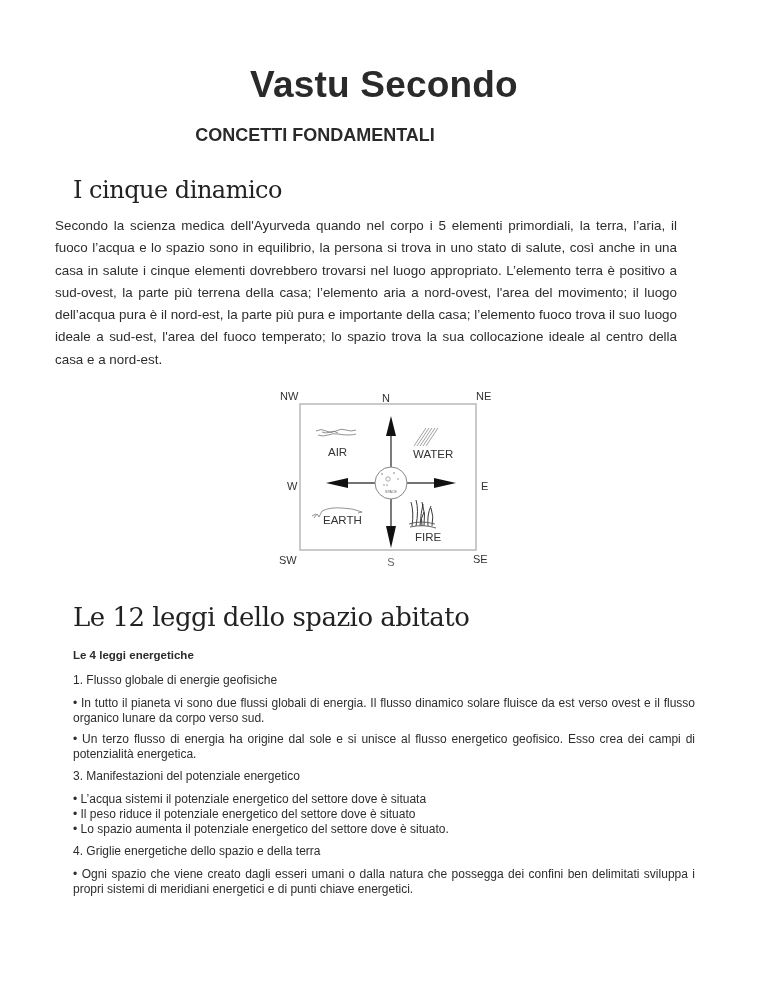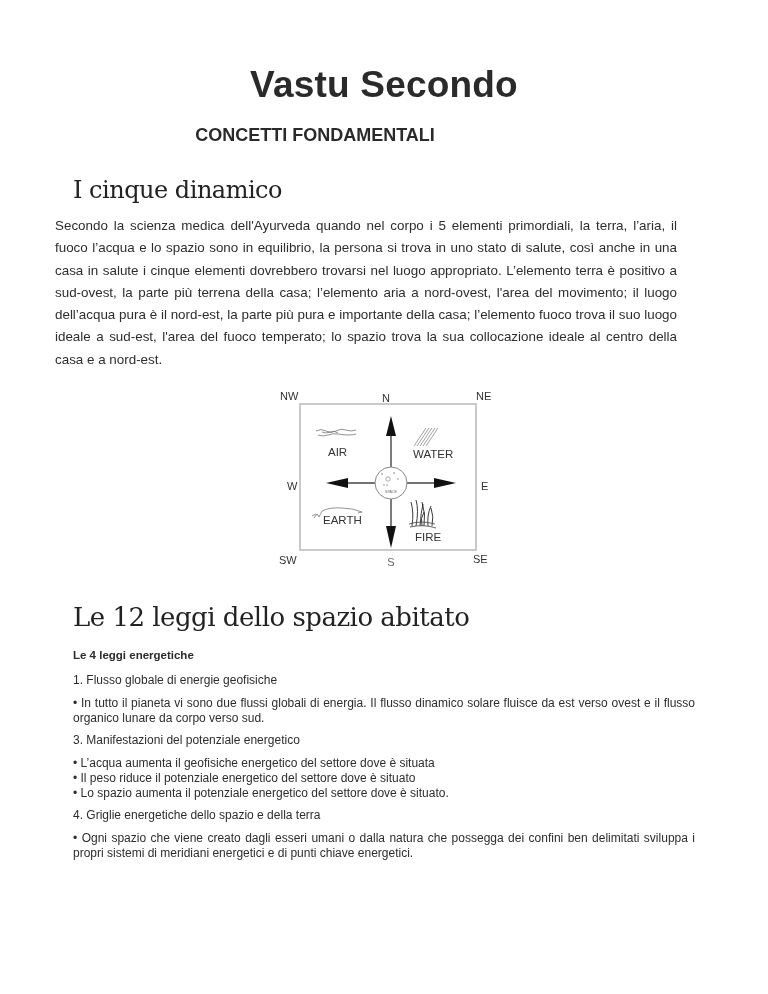--- a/index.html
+++ b/index.html
@@ -181,25 +181,28 @@
   <h3 class="subheading">Le 4 leggi energetiche</h3>
 
   <div class="laws">
     <div>
       <p class="law-title">1. Flusso globale di energie geofisiche</p>
       <div class="law-body">
         <p>• In tutto il pianeta vi sono due flussi globali di energia. Il flusso dinamico solare fluisce da est verso ovest e il flusso organico lunare da corpo verso sud.</p>
       </div>
     </div>
     <div>
+      <div class="law-body">
+        <p>• Un terzo flusso di energia ha origine dal sole e si unisce al flusso energetico geofisico. Esso crea dei campi di potenzialità energetica.</p>
+      </div>
     </div>
     <div>
       <p class="law-title">3. Manifestazioni del potenziale energetico</p>
       <div class="law-body">
-        <p>• L’acqua aumenta il geofisiche energetico del settore dove è situata</p>
+        <p>• L’acqua sistemi il potenziale energetico del settore dove è situata</p>
         <p>• Il peso riduce il potenziale energetico del settore dove è situato</p>
         <p>• Lo spazio aumenta il potenziale energetico del settore dove è situato.</p>
       </div>
     </div>
     <div>
       <p class="law-title">4. Griglie energetiche dello spazio e della terra</p>
       <div class="law-body">
         <p>• Ogni spazio che viene creato dagli esseri umani o dalla natura che possegga dei confini ben delimitati sviluppa i propri sistemi di meridiani energetici e di punti chiave energetici.</p>
       </div>
     </div>

